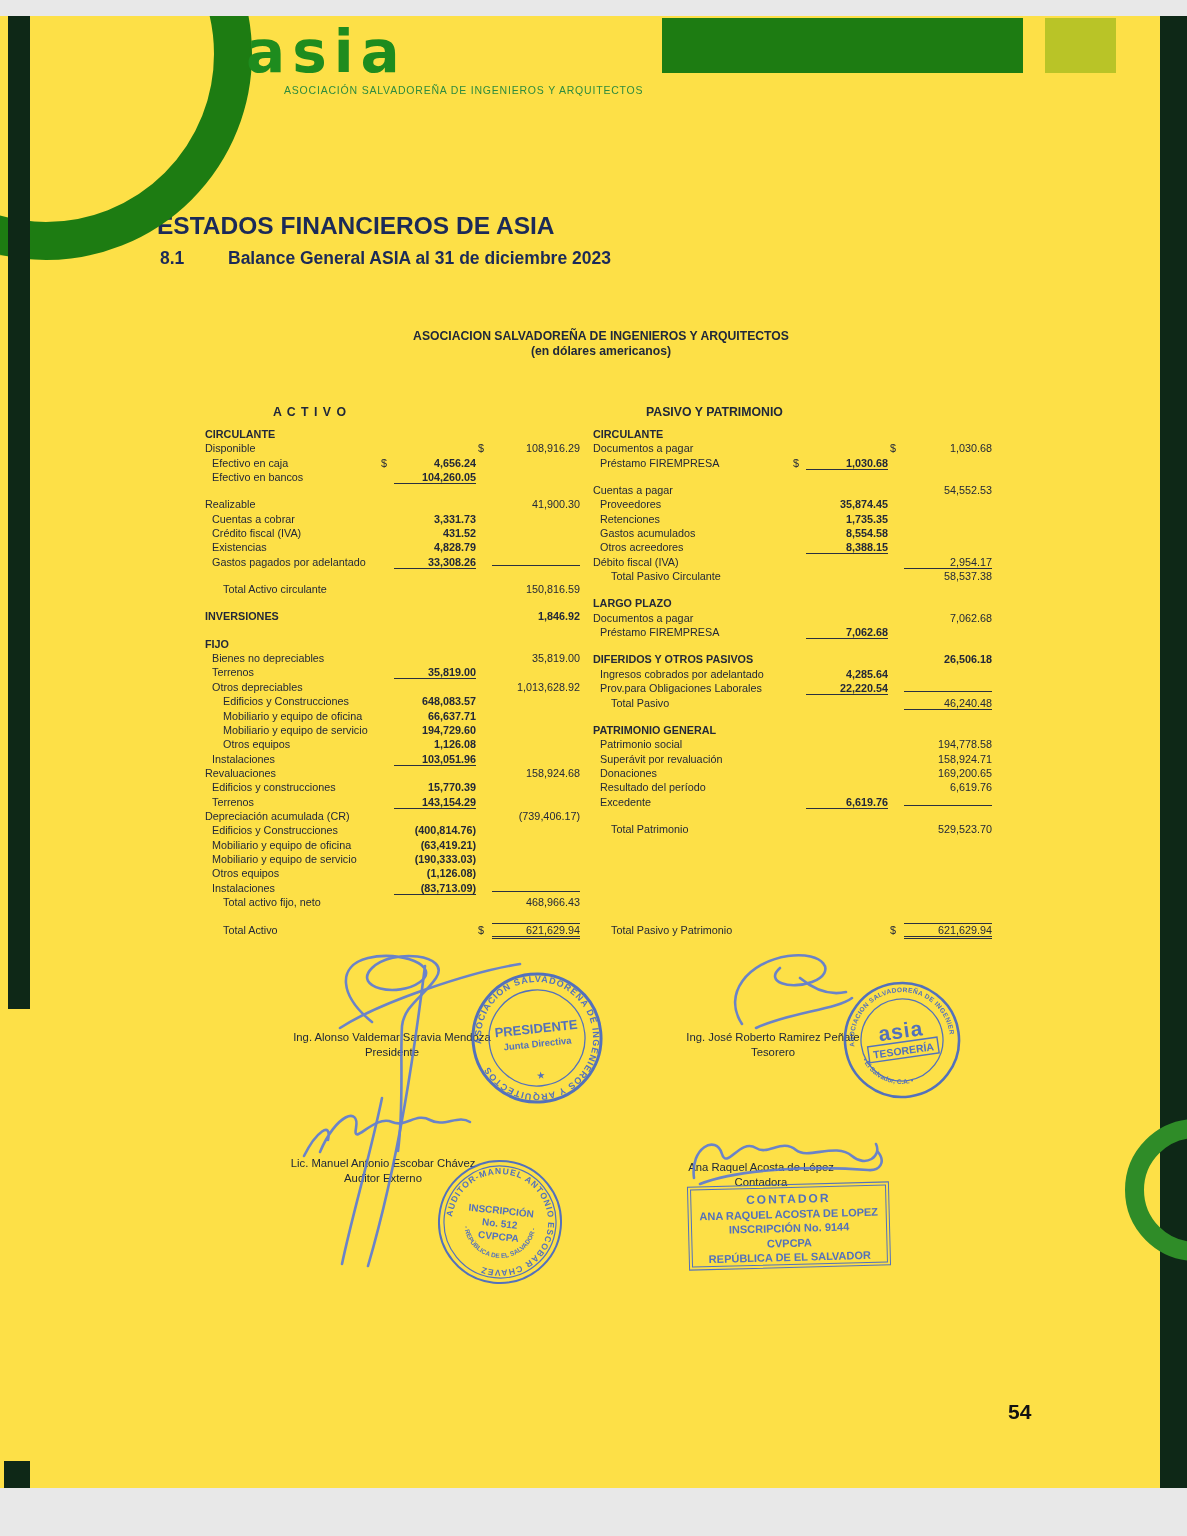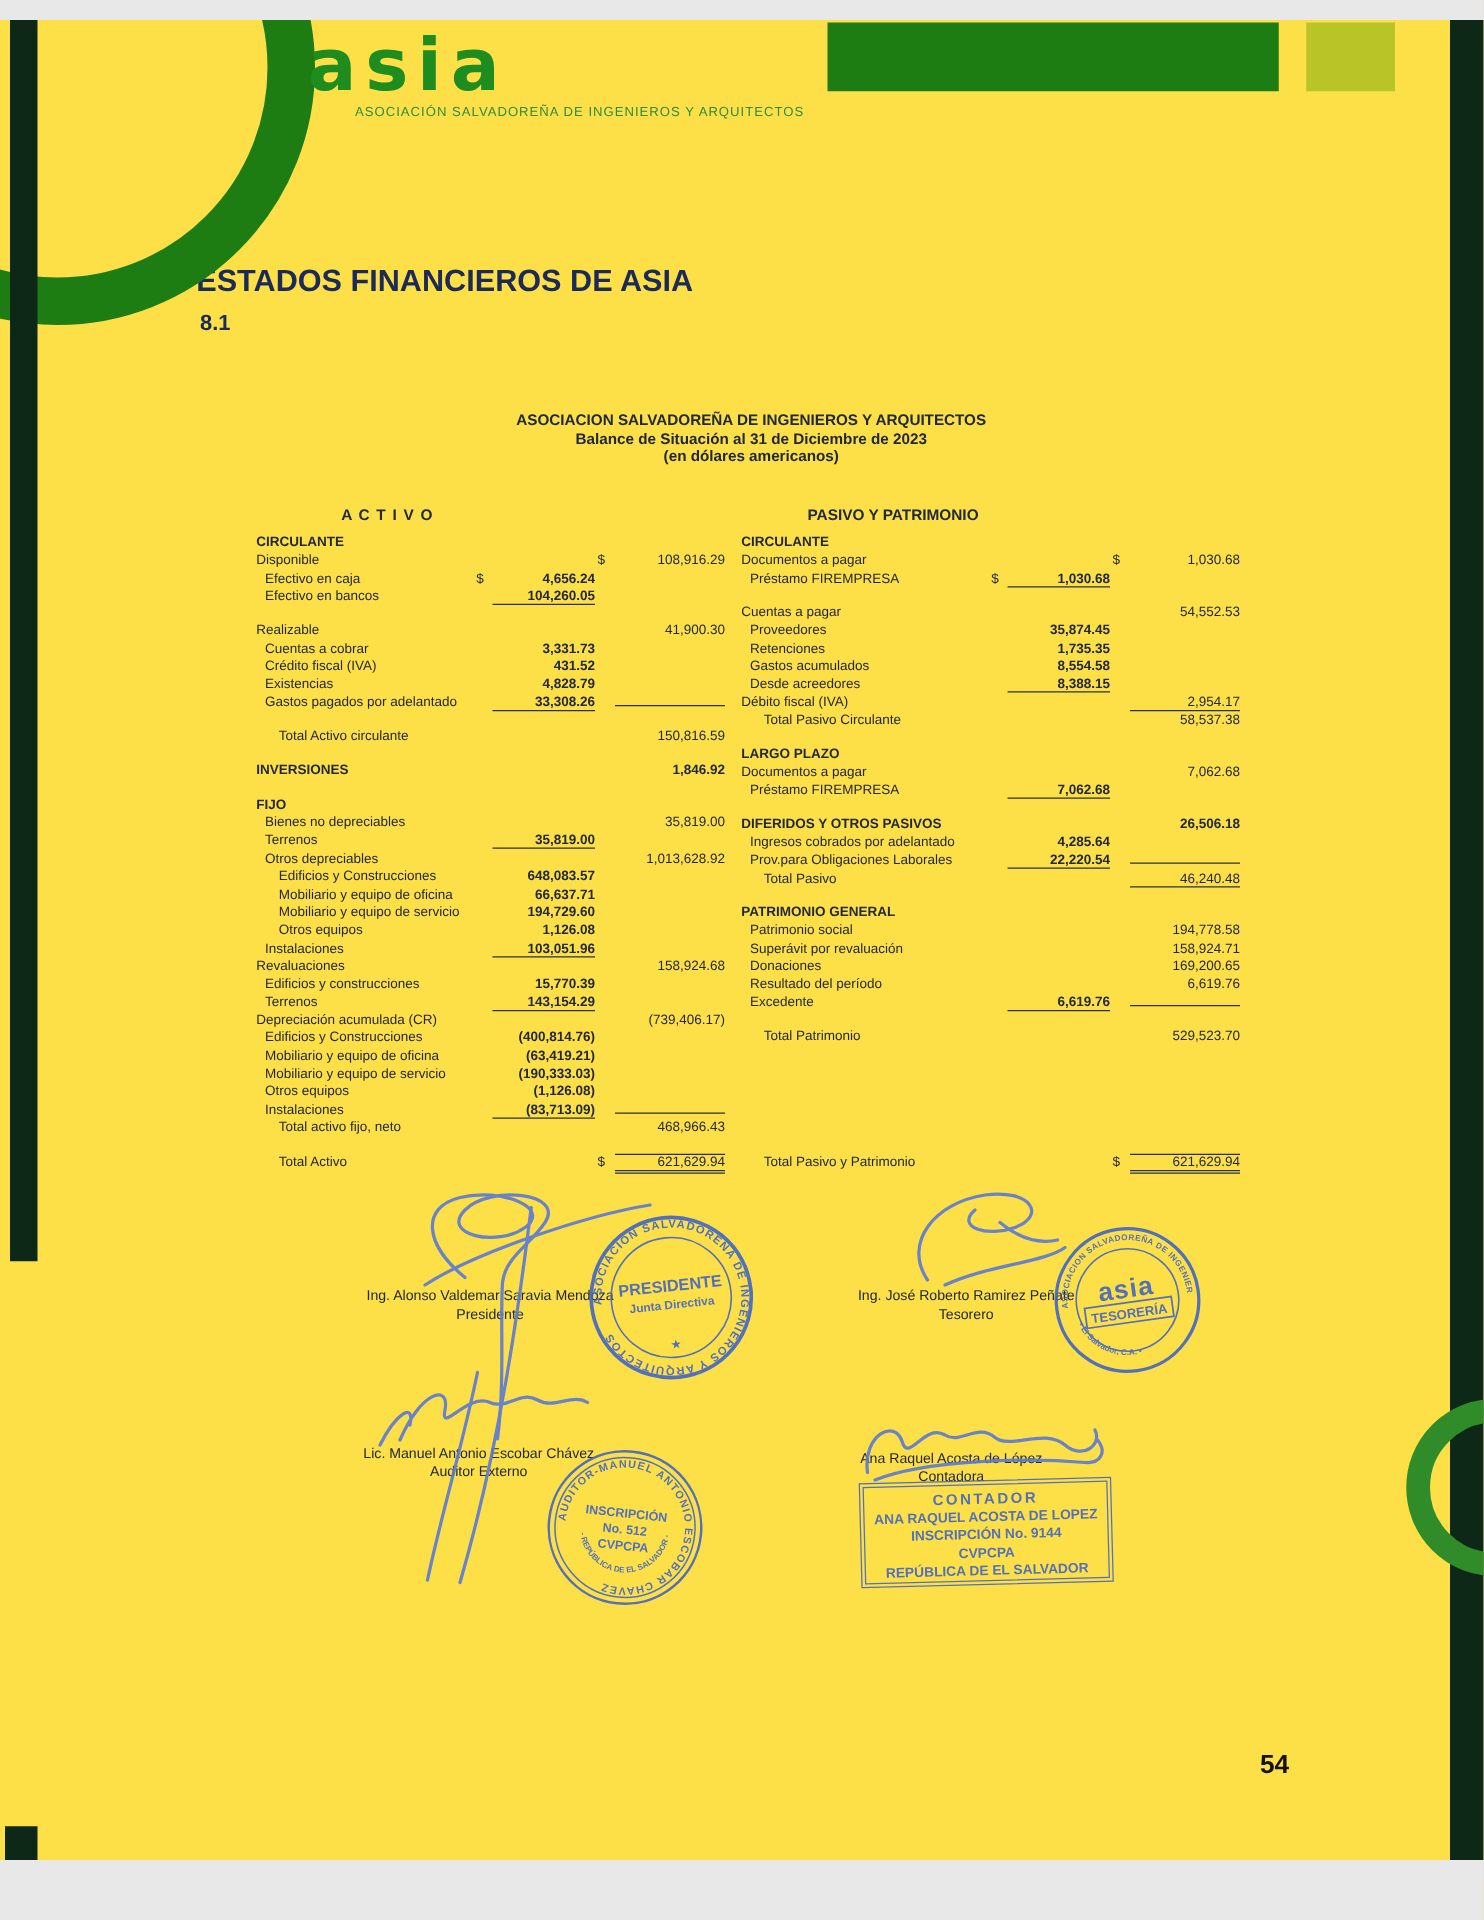--- a/index.html
+++ b/index.html
@@ -88,24 +88,24 @@
   <div class="logo">
     <div class="logo-line">
       <span class="logo-wordmark">asia</span>
     </div>
     <div class="logo-subtitle">ASOCIACIÓN SALVADOREÑA DE INGENIEROS Y ARQUITECTOS</div>
   </div>
 
   <div class="h-num">8.</div>
   <div class="h-title">ESTADOS FINANCIEROS DE ASIA</div>
   <div class="h-subnum">8.1</div>
+  <div class="h-subtitle">Balance General ASIA al 31 de diciembre 2023</div>
 
   <div class="stmt-head">
     <div>ASOCIACION SALVADOREÑA DE INGENIEROS Y ARQUITECTOS</div>
-    <div>Balance de Situación al 31 de Diciembre de 2023</div>
     <div>(en dólares americanos)</div>
   </div>
   <div class="col-head activo">A C T I V O</div>
   <div class="col-head pasivo">PASIVO Y PATRIMONIO</div>
 
   <div class="fin-col left">
       <div class="frow bold">
         <span class="lab ind0">CIRCULANTE</span>
         <span class="cur"></span>
         <span class="amt a1"></span>
@@ -373,21 +373,21 @@
         <span class="amt a2"></span>
       </div>
       <div class="frow">
         <span class="lab ind1">Gastos acumulados</span>
         <span class="cur"></span>
         <span class="amt a1">8,554.58</span>
         <span class="cur c2"></span>
         <span class="amt a2"></span>
       </div>
       <div class="frow">
-        <span class="lab ind1">Desde acreedores</span>
+        <span class="lab ind1">Otros acreedores</span>
         <span class="cur"></span>
         <span class="amt a1 u">8,388.15</span>
         <span class="cur c2"></span>
         <span class="amt a2"></span>
       </div>
       <div class="frow">
         <span class="lab ind0">Débito fiscal (IVA)</span>
         <span class="cur"></span>
         <span class="amt a1"></span>
         <span class="cur c2"></span>

